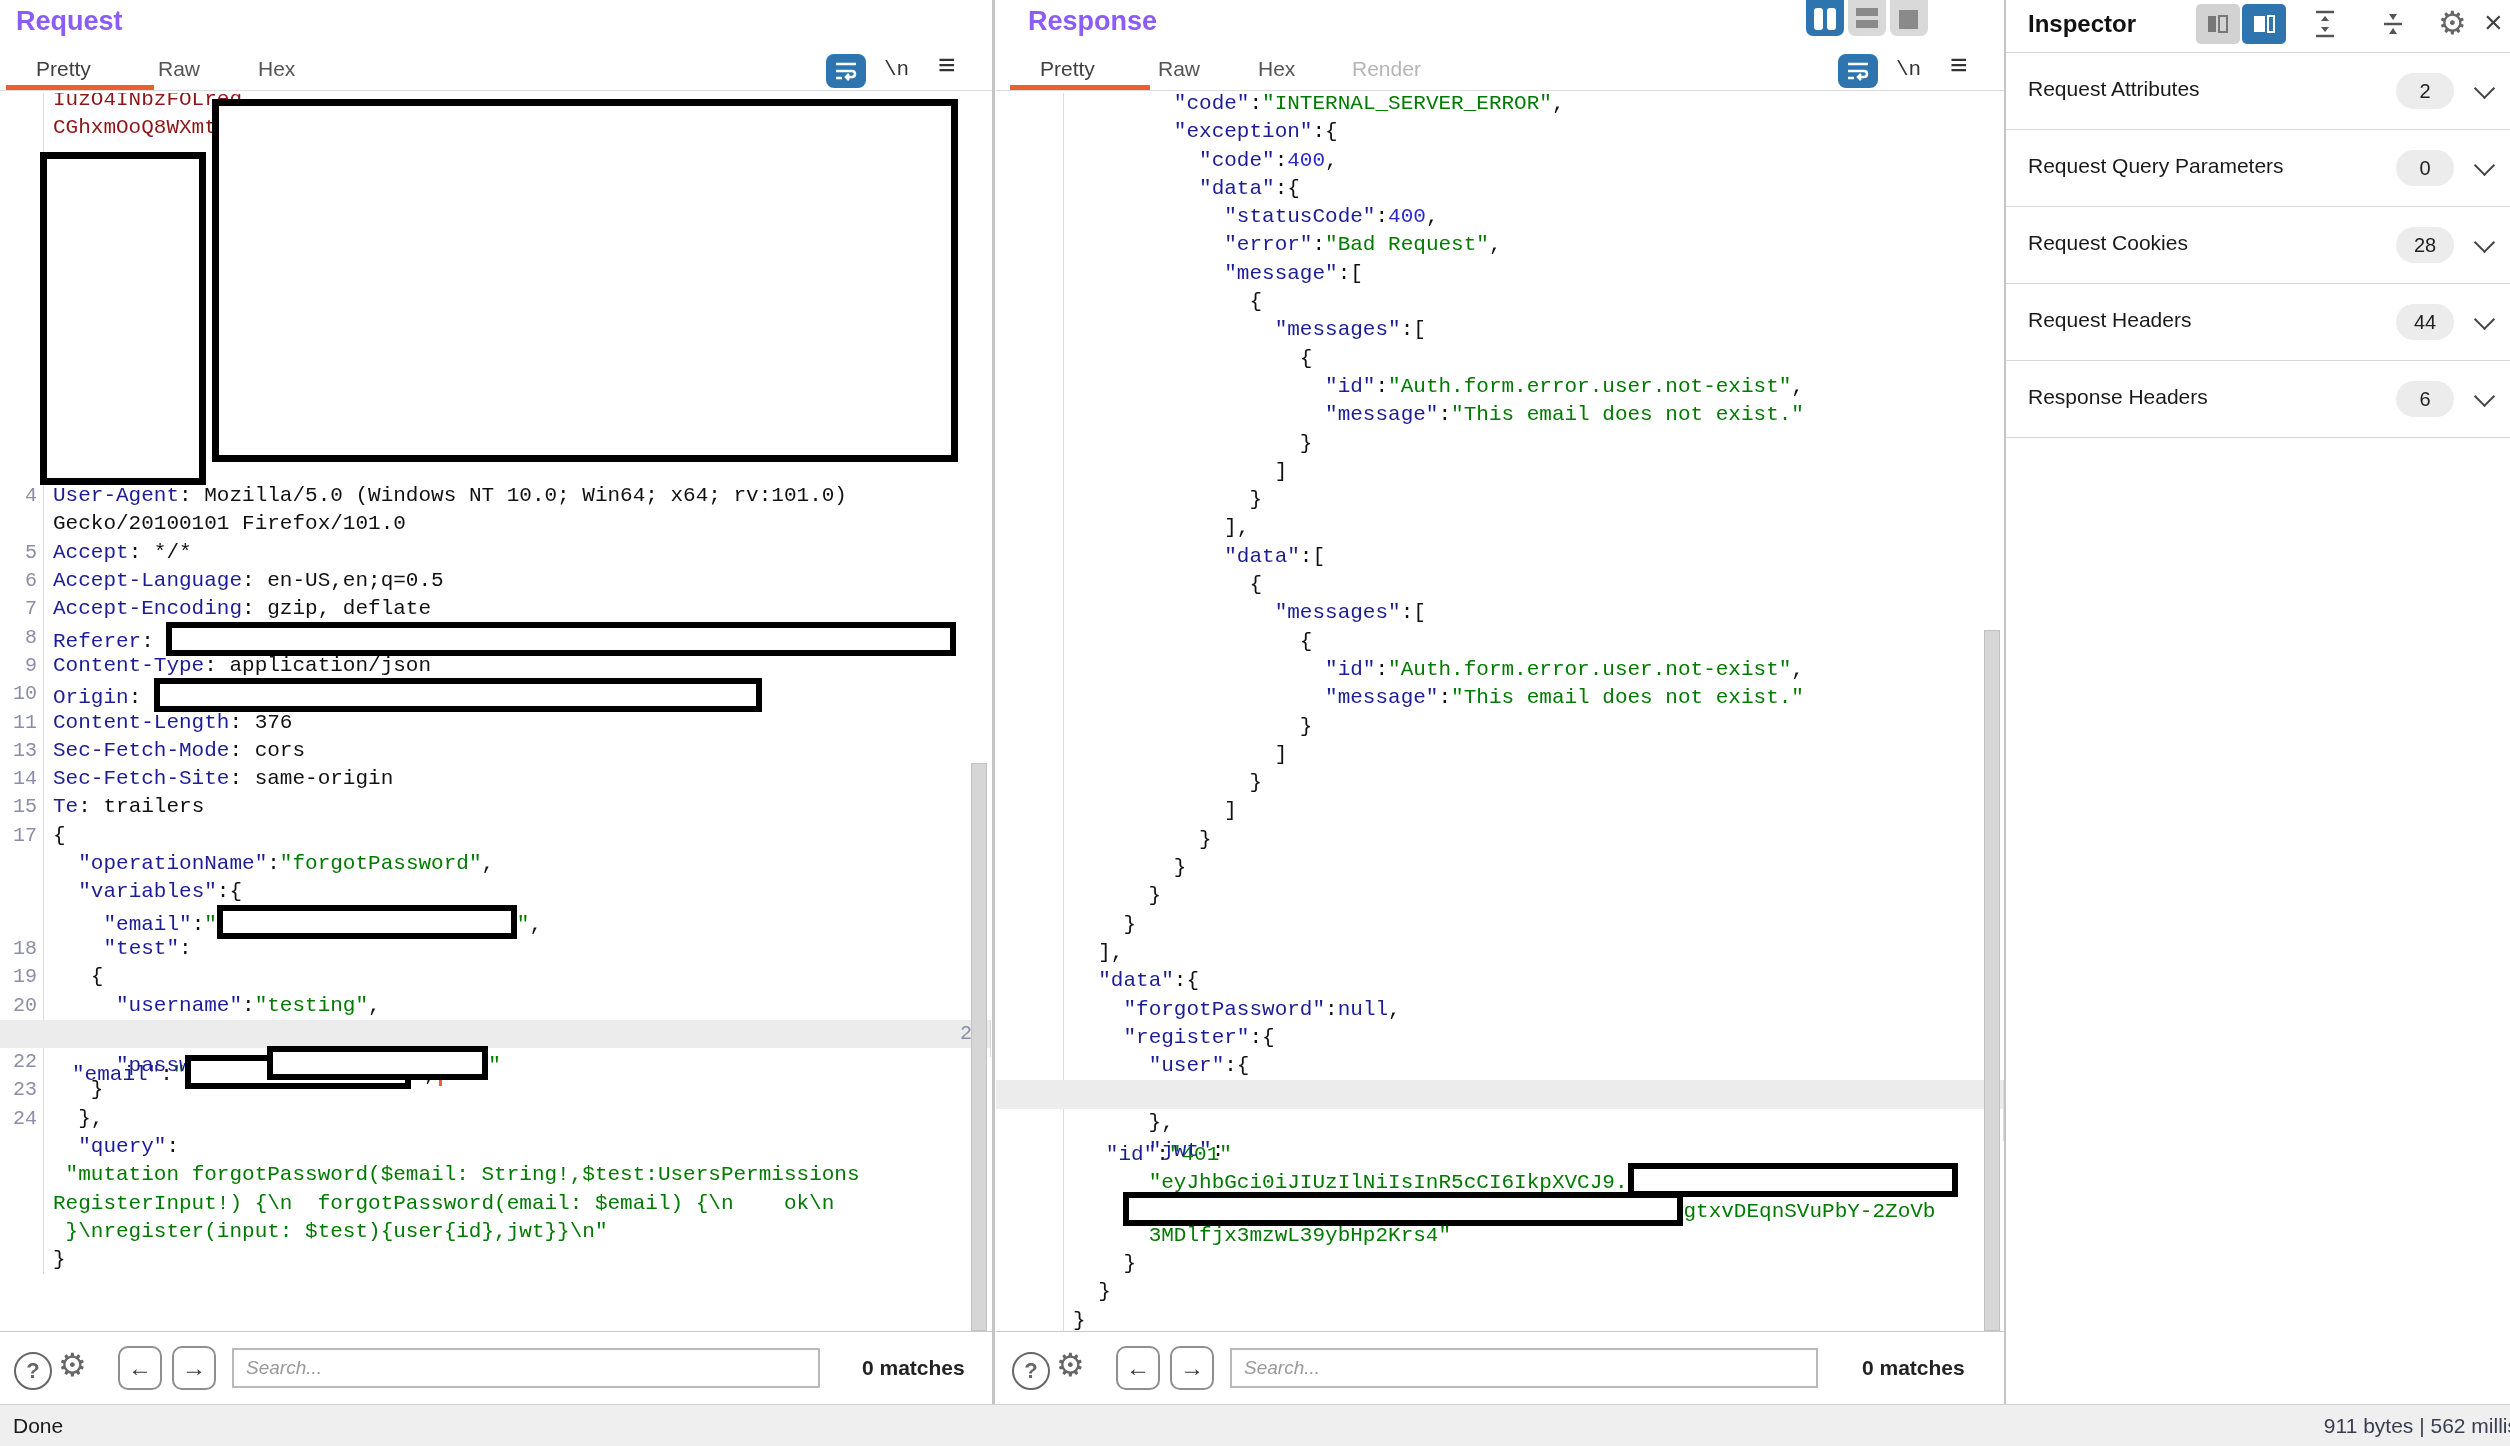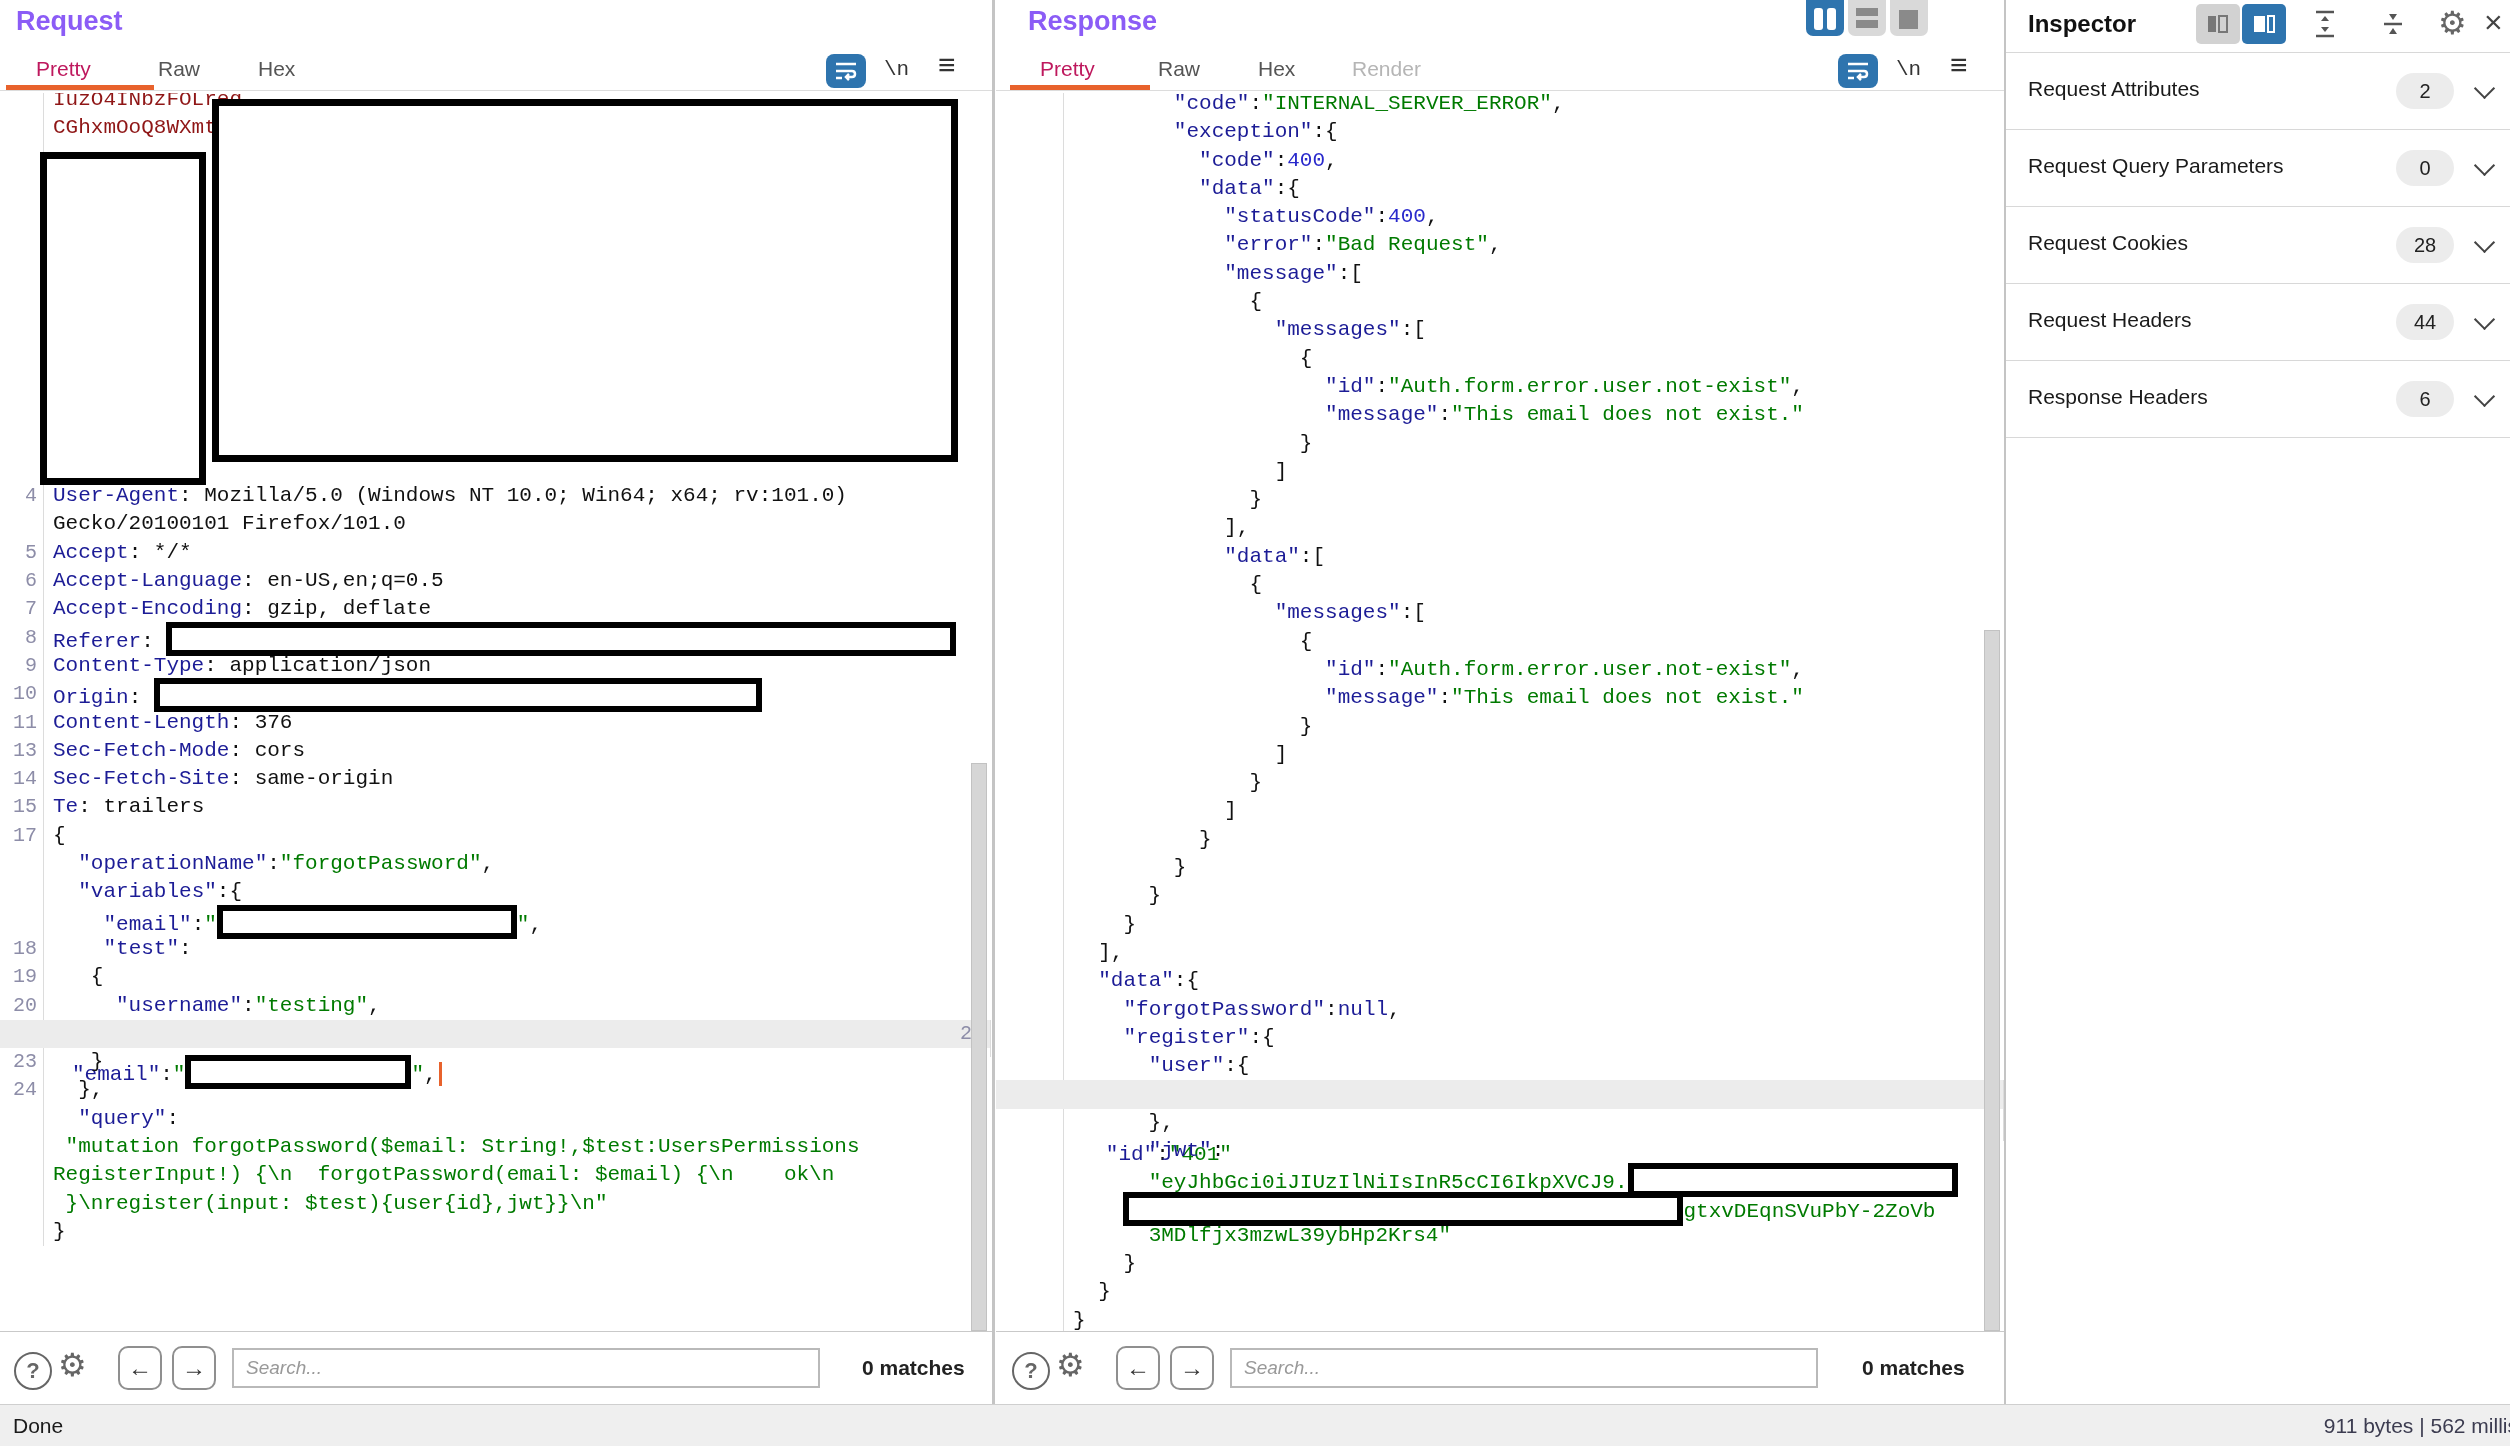--- a/index.html
+++ b/index.html
@@ -3,21 +3,21 @@
 <meta charset="utf-8">
 <style>
   html,body{margin:0;padding:0;}
   body{width:2510px;height:1446px;position:relative;overflow:hidden;background:#fff;
        font-family:"Liberation Sans",sans-serif;color:#222;}
   .abs{position:absolute;}
   
   .panel-title{font-size:27px;font-weight:bold;color:#8b5cf6;}
   
   .tab{font-size:21px;color:#555;}
-  .tab.active{color:#be185d;}
+  .tab.active{color:#404040;}
   .tab.disabled{color:#b5b5b5;}
   .tab-underline{height:5px;background:#e8622c;}
   .tabs-sep{height:1px;background:#dcdcdc;}
   
   .content{overflow:hidden;background:#fff;}
   .code-row{display:flex;height:28.3px;line-height:28.3px;
             font-family:"Liberation Mono","DejaVu Sans Mono",monospace;font-size:21px;white-space:pre;}
   .code-row.hl{background:#ececec;flex-direction:column;}
   .gut{flex:0 0 37px;text-align:right;padding-right:6px;border-right:1px solid #dcdcdc;
        color:#8d8da8;font-size:20px;}
@@ -137,20 +137,21 @@
       <div class="code-row"><span class="gut">14</span><span class="code-body"><span class="tk-h">Sec-Fetch-Site</span><span class="tk-p">: same-origin</span></span></div>
       <div class="code-row"><span class="gut">15</span><span class="code-body"><span class="tk-h">Te</span><span class="tk-p">: trailers</span></span></div>
       <div class="code-row"><span class="gut">17</span><span class="code-body"><span class="tk-p">{</span></span></div>
       <div class="code-row"><span class="gut"></span><span class="code-body"><span class="tk-p">  </span><span class="tk-k">"operationName"</span><span class="tk-p">:</span><span class="tk-s">"forgotPassword"</span><span class="tk-p">,</span></span></div>
       <div class="code-row"><span class="gut"></span><span class="code-body"><span class="tk-p">  </span><span class="tk-k">"variables"</span><span class="tk-p">:{</span></span></div>
       <div class="code-row"><span class="gut"></span><span class="code-body"><span class="tk-p">    </span><span class="tk-k">"email"</span><span class="tk-p">:</span><span class="tk-s">"</span><span class="redact" style="width: 300px;"></span><span class="tk-s">"</span><span class="tk-p">,</span></span></div>
       <div class="code-row"><span class="gut">18</span><span class="code-body"><span class="tk-p">    </span><span class="tk-k">"test"</span><span class="tk-p">:</span></span></div>
       <div class="code-row"><span class="gut">19</span><span class="code-body"><span class="tk-p">   {</span></span></div>
       <div class="code-row"><span class="gut">20</span><span class="code-body"><span class="tk-p">     </span><span class="tk-k">"username"</span><span class="tk-p">:</span><span class="tk-s">"testing"</span><span class="tk-p">,</span></span></div>
       <div class="code-row hl"><span class="gut">21</span><span class="code-body"><span class="tk-p">     </span><span class="tk-k">"email"</span><span class="tk-p">:</span><span class="tk-s">"</span><span class="redact" style="width: 226px;"></span><span class="tk-s">"</span><span class="tk-p">,</span><span class="cursor"></span></span></div>
+      <div class="code-row"><span class="gut">22</span><span class="code-body"><span class="tk-p">     </span><span class="tk-k">"password"</span><span class="tk-p">:</span><span class="tk-s">"</span><span class="redact" style="width: 221px;"></span><span class="tk-s">"</span></span></div>
       <div class="code-row"><span class="gut">23</span><span class="code-body"><span class="tk-p">   }</span></span></div>
       <div class="code-row"><span class="gut">24</span><span class="code-body"><span class="tk-p">  },</span></span></div>
       <div class="code-row"><span class="gut"></span><span class="code-body"><span class="tk-p">  </span><span class="tk-k">"query"</span><span class="tk-p">:</span></span></div>
       <div class="code-row"><span class="gut"></span><span class="code-body"><span class="tk-p"> </span><span class="tk-s">"mutation forgotPassword($email: String!,$test:UsersPermissions</span></span></div>
       <div class="code-row"><span class="gut"></span><span class="code-body"><span class="tk-s">RegisterInput!) {\n  forgotPassword(email: $email) {\n    ok\n</span></span></div>
       <div class="code-row"><span class="gut"></span><span class="code-body"><span class="tk-s"> }\nregister(input: $test){user{id},jwt}}\n"</span></span></div>
       <div class="code-row"><span class="gut"></span><span class="code-body"><span class="tk-p">}</span></span></div>
     </div>
   <div class="redact-abs" style="left:40px;top:59px;width:166px;height:333px;"></div>
   <div class="redact-abs" style="left:212px;top:6px;width:746px;height:363px;"></div>

